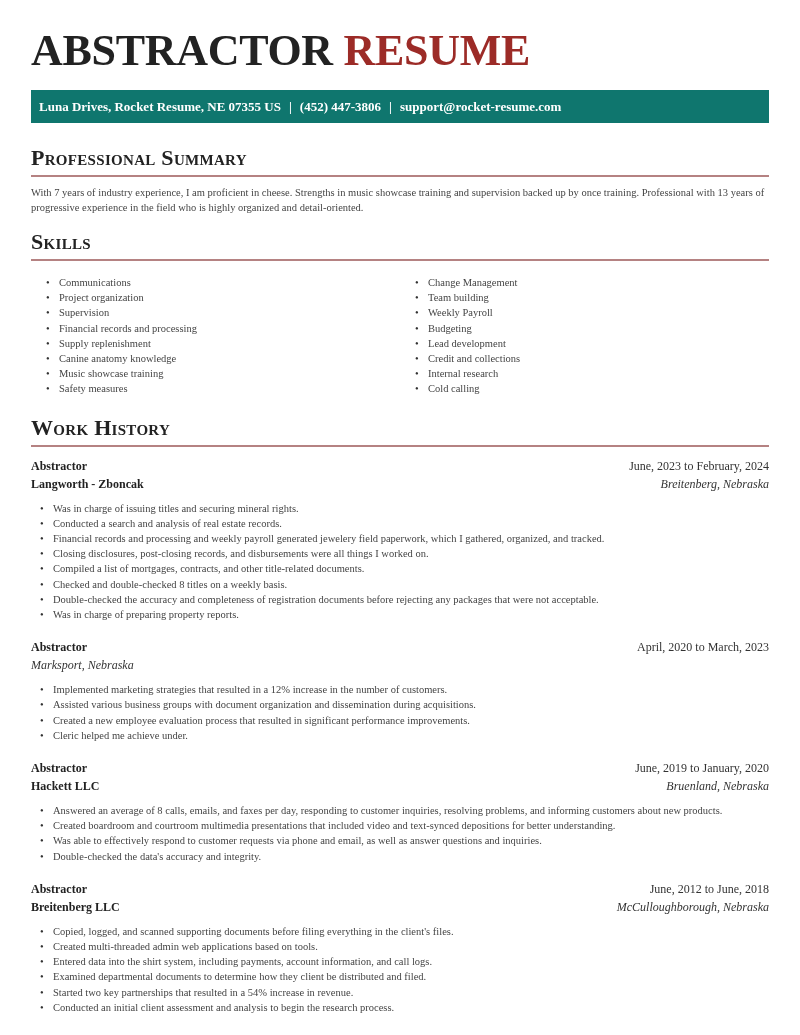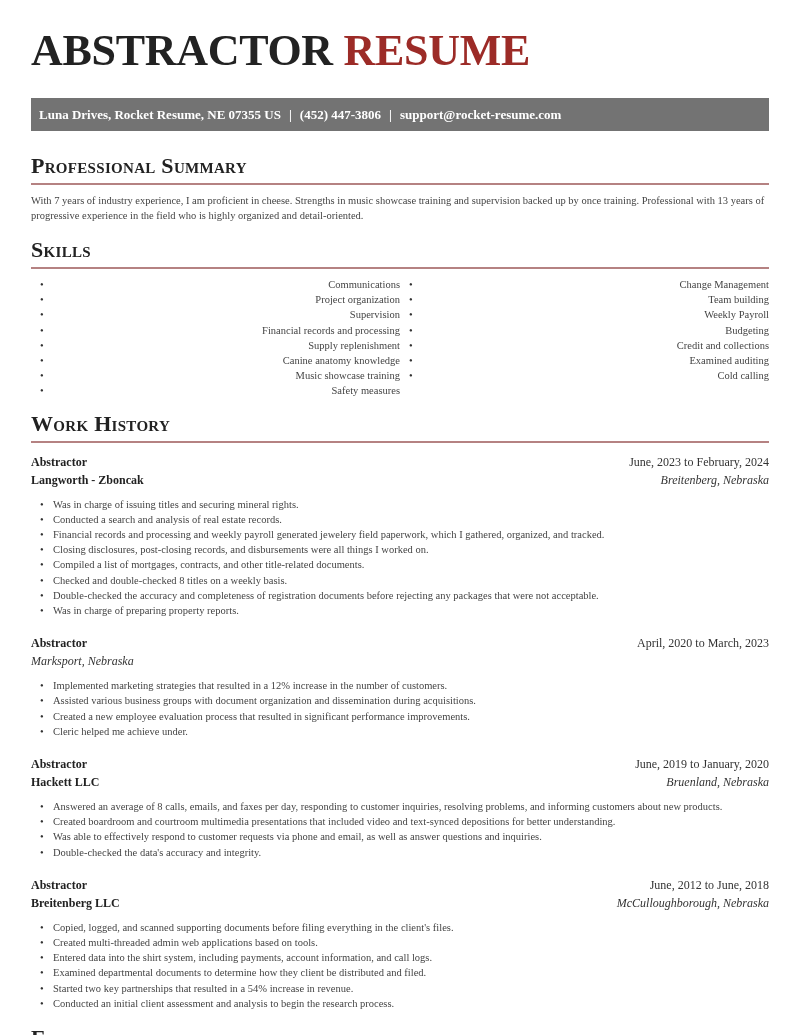--- a/index.html
+++ b/index.html
@@ -8,35 +8,35 @@
       font-family: "Liberation Serif", serif; color: #333333;
     }
     .page { padding: 0 31px 0 31px; position: relative; }
     .title {
       margin: 0; padding-top: 28px; height: 56px;
       font-family: "Liberation Serif", serif; font-weight: bold;
       font-size: 44px; line-height: 46px; color: #222222; letter-spacing: -0.3px;
     }
     .title .accent { color: #9c2b27; }
     .contact-bar {
-      margin-top: 14px; height: 33px; background: #737373; color: #ffffff;
+      margin-top: 6px; height: 33px; background: #0f766e; color: #ffffff;
       font-size: 13px; font-weight: bold; line-height: 33px; padding-left: 8px;
     }
     .contact-bar .sep { margin: 0 8px; }
     .section-heading {
       margin: 0; font-family: "Liberation Serif", serif; font-weight: bold;
       font-size: 22px; color: #222222; font-variant: small-caps; letter-spacing: 0.3px;
       line-height: 26px;
     }
     .divider { height: 2px; background: #b58282; margin-top: 4px; }
     .summary-heading { margin-top: 22px; }
     .summary-text { font-size: 10.5px; line-height: 15px; margin-top: 8px; color: #444444; }
     .skills-heading { margin-top: 14px; }
     .skills-grid { display: flex; margin-top: 8px; }
-    .skills-col { width: 363px; margin: 0; padding-left: 22px; list-style: none; text-align: right; }
+    .skills-col { width: 363px; margin: 6px; padding-left: 22px; list-style: none; }
     .skills-col li {
       position: relative; font-size: 10.5px; line-height: 15.2px; color: #444444;
     }
     .bullet-list li::before {
       content: "\2022"; position: absolute; left: -13px; top: 0; color: #333333;
     }
     .work-heading { margin-top: 12px; }
     .job { margin-top: 10px; }
     .job-row { display: flex; justify-content: space-between; font-size: 12px; line-height: 18px; }
     .job-title, .job-company { font-weight: bold; color: #222222; }
@@ -74,22 +74,23 @@
       <li>Supply replenishment</li>
       <li>Canine anatomy knowledge</li>
       <li>Music showcase training</li>
       <li>Safety measures</li>
     </ul>
     <ul class="skills-col bullet-list">
       <li>Change Management</li>
       <li>Team building</li>
       <li>Weekly Payroll</li>
       <li>Budgeting</li>
+      <li>Lead development</li>
       <li>Credit and collections</li>
-      <li>Examined auditing</li>
+      <li>Internal research</li>
       <li>Cold calling</li>
     </ul>
   </div>
 
   <h2 class="section-heading work-heading">Work History</h2>
   <div class="divider"></div>
 
   <div class="job">
     <div class="job-row">
       <span class="job-title">Abstractor</span>

